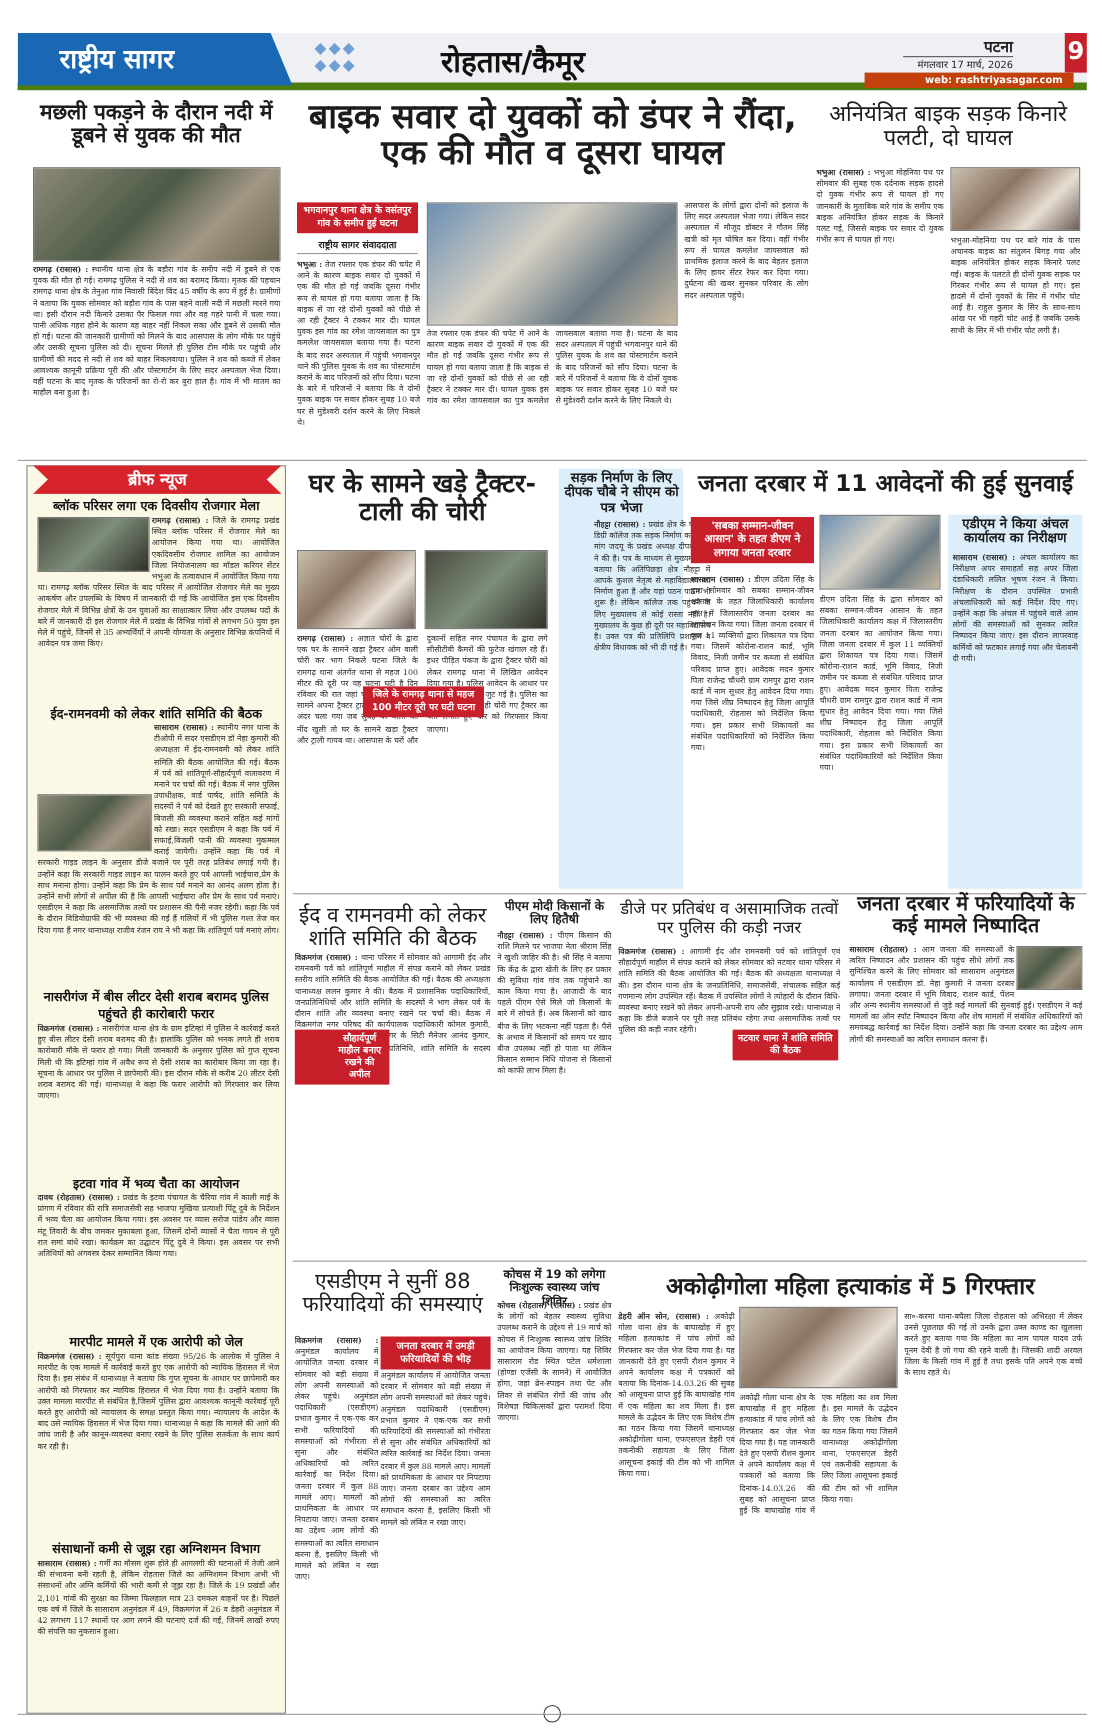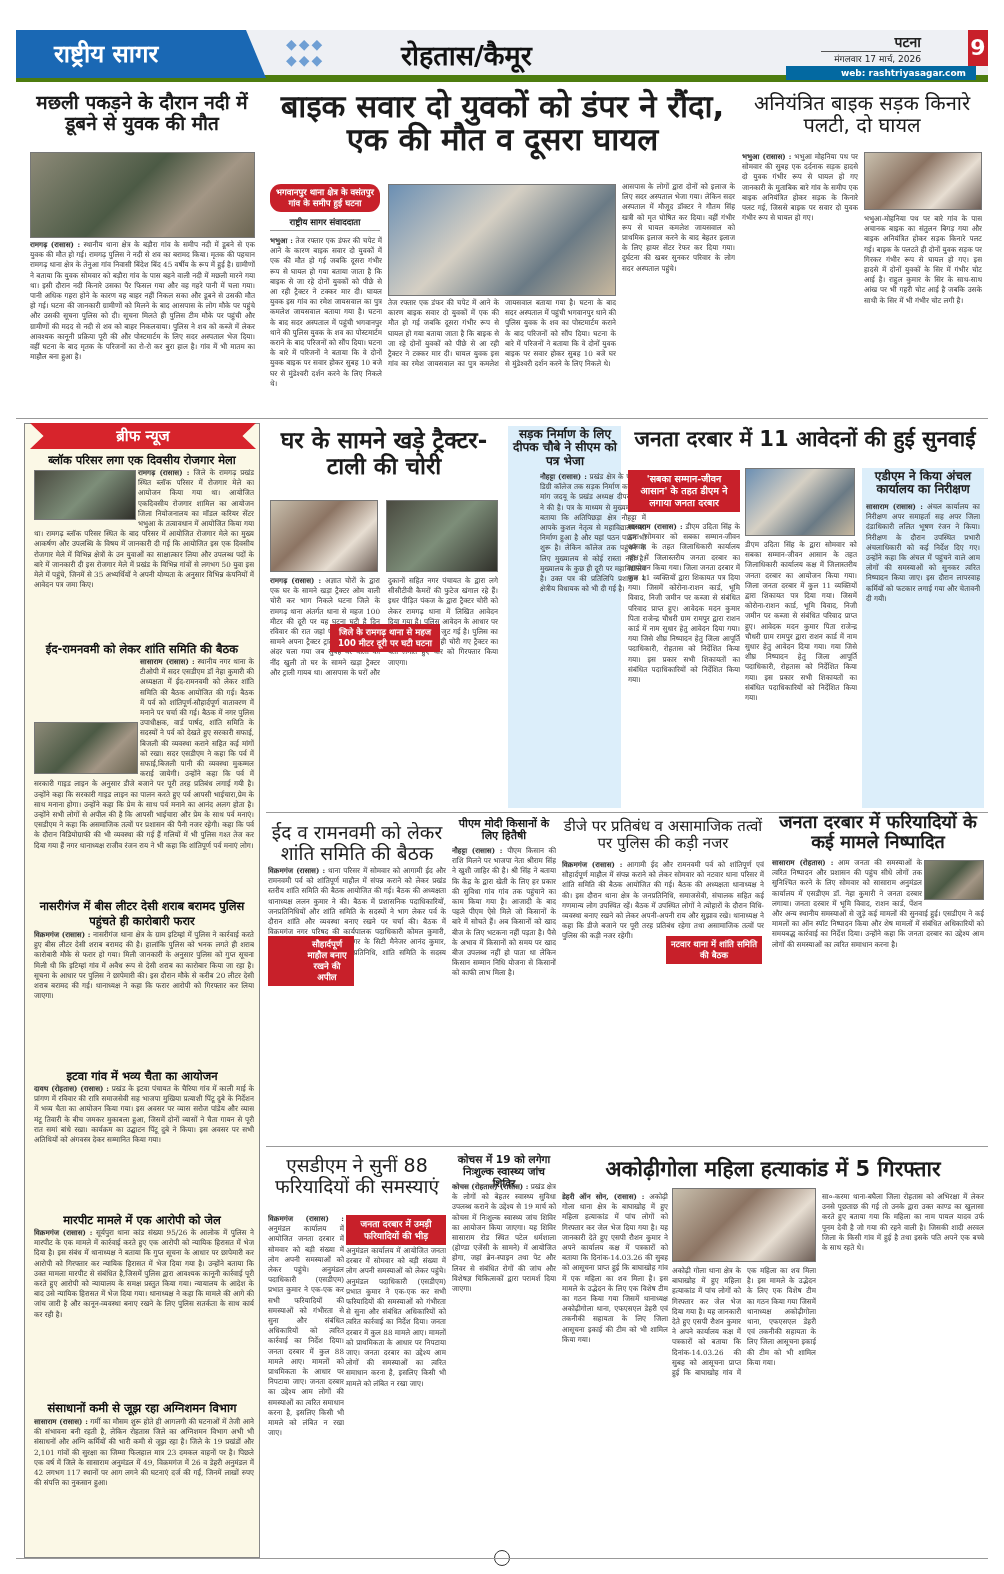--- a/index.html
+++ b/index.html
@@ -5,21 +5,21 @@
   * { box-sizing: border-box; margin: 0; padding: 0; }
   body { width: 1004px; height: 1574px; background: #fff; font-family: "DejaVu Sans", sans-serif; position: relative; overflow: hidden; color: #222; }
   .abs { position: absolute; }
   .masthead { left: 16px; top: 30px; width: 972px; height: 52px; background: #eef0f4; border-bottom: 7px solid #4d7c0f; }
   .mast-logo-wrap { left: 0; top: 0; width: 250px; height: 48px; background: #1a68b4; clip-path: polygon(0 0, 92% 0, 100% 100%, 0 100%); }
   .mast-logo-text { left: 38px; top: 6px; color: #fff; font-weight: bold; font-size: 24px; }
   .mast-dots { left: 270px; top: 6px; color: #6f9fd4; font-size: 14px; letter-spacing: 2px; }
   .mast-section { left: 385px; top: 6px; font-size: 27px; font-weight: bold; color: #111; }
   .mast-city { left: 805px; top: 2px; font-size: 14px; font-weight: bold; width: 100px; text-align: right; border-bottom: 1px solid #555; }
   .mast-date { left: 790px; top: 22px; font-size: 9px; width: 115px; text-align: right; color: #222; }
-  .mast-web { left: 770px; top: 36px; width: 190px; height: 14px; background: #0369a1; color: #fff; font-size: 9px; line-height: 14px; text-align: right; padding-right: 10px; font-weight: bold; }
+  .mast-web { left: 770px; top: 36px; width: 190px; height: 14px; background: #c2410c; color: #fff; font-size: 9px; line-height: 14px; text-align: right; padding-right: 10px; font-weight: bold; }
   .mast-page { left: 952px; top: 0; width: 20px; height: 36px; background: #c8202a; color: #fff; font-size: 22px; font-weight: bold; text-align: center; line-height: 36px; }
   .h { font-weight: bold; color: #1c1c1c; text-align: center; line-height: 1.12; }
   .col-text { font-family: "DejaVu Serif", serif; font-size: 7.2px; line-height: 10.2px; color: #333; text-align: justify; overflow: hidden; }
   .photo { background: linear-gradient(135deg, #8d8a78, #4c5a45 45%, #a39685 70%, #6b6552); border: 1px solid #777; }
   .photo.b { background: linear-gradient(135deg, #6b8fb3, #d6d0c4 40%, #6a7a85 70%, #c8b89e); }
   .photo.c { background: linear-gradient(135deg, #c9c0ae, #8c7463 40%, #e7ded2 70%, #6c5d55); }
   .photo.d { background: linear-gradient(135deg, #4a4a40, #7d8e79 50%, #30302a); }
   .red-tag { background: #c8202a; color: #fff; font-weight: bold; text-align: center; font-size: 10px; line-height: 14px; padding: 3px 4px; }
   .brief { left: 24px; top: 423px; width: 236px; height: 1135px; background: #fbf8e6; border: 1px solid #888; }
   .brief-banner { left: 30px; top: 423px; width: 226px; height: 26px; background: #d7242c; clip-path: polygon(0 0, 100% 0, 94% 50%, 100% 100%, 0 100%, 6% 50%); color: #fff; text-align: center; font-weight: bold; font-size: 15px; line-height: 26px; }
@@ -43,21 +43,21 @@
 </div>
 
 <div class="abs h" style="left:24px;top:92px;width:236px;font-size:19px;">मछली पकड़ने के दौरान नदी में डूबने से युवक की मौत</div>
 <div class="abs photo" style="left:30px;top:152px;width:225px;height:86px;"></div>
 <div class="abs col-text" style="left:30px;top:240px;width:225px;height:175px;">
   <b>रामगढ़ (रासास) :</b>
   <span>स्थानीय थाना क्षेत्र के बड़ौरा गांव के समीप नदी में डूबने से एक युवक की मौत हो गई। रामगढ़ पुलिस ने नदी से शव का बरामद किया। मृतक की पहचान रामगढ़ थाना क्षेत्र के तेनुआ गांव निवासी बिंदेश बिंद 45 वर्षीय के रूप में हुई है। ग्रामीणों ने बताया कि युवक सोमवार को बड़ौरा गांव के पास बहने वाली नदी में मछली मारने गया था। इसी दौरान नदी किनारे उसका पैर फिसल गया और वह गहरे पानी में चला गया। पानी अधिक गहरा होने के कारण वह बाहर नहीं निकल सका और डूबने से उसकी मौत हो गई। घटना की जानकारी ग्रामीणों को मिलने के बाद आसपास के लोग मौके पर पहुंचे और उसकी सूचना पुलिस को दी। सूचना मिलते ही पुलिस टीम मौके पर पहुंची और ग्रामीणों की मदद से नदी से शव को बाहर निकलवाया। पुलिस ने शव को कब्जे में लेकर आवश्यक कानूनी प्रक्रिया पूरी की और पोस्टमार्टम के लिए सदर अस्पताल भेज दिया। वहीं घटना के बाद मृतक के परिजनों का रो-रो कर बुरा हाल है। गांव में भी मातम का माहौल बना हुआ है।</span>
 </div>
 
 <div class="abs h" style="left:270px;top:90px;width:465px;font-size:31px;line-height:1.08;">बाइक सवार दो युवकों को डंपर ने रौंदा, एक की मौत व दूसरा घायल</div>
-<div class="abs red-tag" style="left:270px;top:184px;width:110px;font-size:8.5px;line-height:11px;border-radius:11px;">भगवानपुर थाना क्षेत्र के वसंतपुर गांव के समीप हुई घटना</div>
+<div class="abs red-tag" style="left:270px;top:184px;width:110px;font-size:8.5px;line-height:11px;">भगवानपुर थाना क्षेत्र के वसंतपुर गांव के समीप हुई घटना</div>
 <div class="abs" style="left:270px;top:216px;width:110px;font-size:8.5px;font-weight:bold;text-align:center;">राष्ट्रीय सागर संवाददाता</div>
 <div class="abs rule" style="left:270px;top:230px;width:110px;height:1px;"></div>
 <div class="abs photo b" style="left:388px;top:184px;width:228px;height:112px;"></div>
 <div class="abs col-text" style="left:270px;top:236px;width:112px;height:180px;">
   <b>भभुआ :</b>
   <span>तेज रफ्तार एक डंफर की चपेट में आने के कारण बाइक सवार दो युवकों में एक की मौत हो गई जबकि दूसरा गंभीर रूप से घायल हो गया बताया जाता है कि बाइक से जा रहे दोनों युवकों को पीछे से आ रही ट्रैक्टर ने टक्कर मार दी। घायल युवक इस गांव का रमेश जायसवाल का पुत्र कमलेश जायसवाल बताया गया है। घटना के बाद सदर अस्पताल में पहुंची भगवानपुर थाने की पुलिस युवक के शव का पोस्टमार्टम कराने के बाद परिजनों को सौंप दिया। घटना के बारे में परिजनों ने बताया कि वे दोनों युवक बाइक पर सवार होकर सुबह 10 बजे घर से मुंडेश्वरी दर्शन करने के लिए निकले थे।</span>
 </div>
 <div class="abs col-text" style="left:388px;top:298px;width:228px;height:118px;column-count:2;column-gap:6px;">तेज रफ्तार एक डंफर की चपेट में आने के कारण बाइक सवार दो युवकों में एक की मौत हो गई जबकि दूसरा गंभीर रूप से घायल हो गया बताया जाता है कि बाइक से जा रहे दोनों युवकों को पीछे से आ रही ट्रैक्टर ने टक्कर मार दी। घायल युवक इस गांव का रमेश जायसवाल का पुत्र कमलेश जायसवाल बताया गया है। घटना के बाद सदर अस्पताल में पहुंची भगवानपुर थाने की पुलिस युवक के शव का पोस्टमार्टम कराने के बाद परिजनों को सौंप दिया। घटना के बारे में परिजनों ने बताया कि वे दोनों युवक बाइक पर सवार होकर सुबह 10 बजे घर से मुंडेश्वरी दर्शन करने के लिए निकले थे।</div>
 <div class="abs col-text" style="left:622px;top:182px;width:113px;height:234px;">आसपास के लोगों द्वारा दोनों को इलाज के लिए सदर अस्पताल भेजा गया। लेकिन सदर अस्पताल में मौजूद डॉक्टर ने गौतम सिंह खत्री को मृत घोषित कर दिया। वहीं गंभीर रूप से घायल कमलेश जायसवाल को प्राथमिक इलाज करने के बाद बेहतर इलाज के लिए हायर सेंटर रेफर कर दिया गया। दुर्घटना की खबर सुनकर परिवार के लोग सदर अस्पताल पहुंचे।</div>
 

